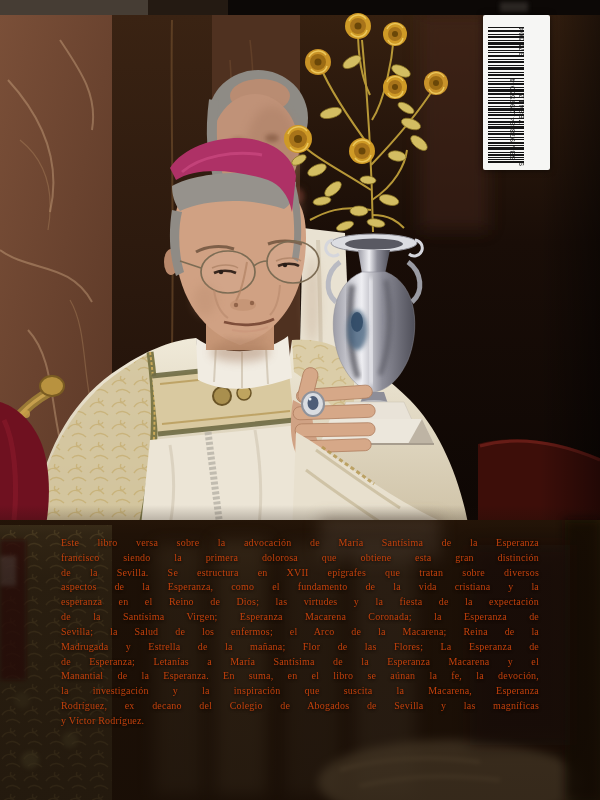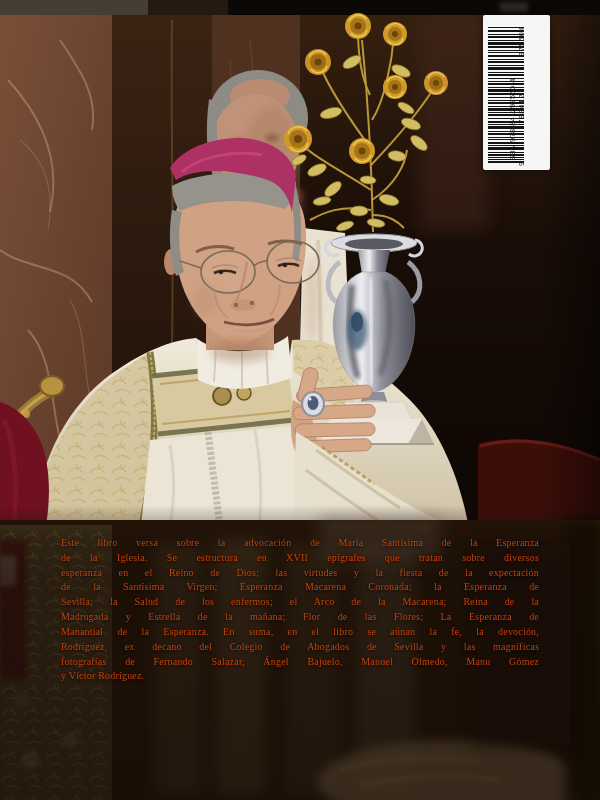--- a/index.html
+++ b/index.html
@@ -396,24 +396,27 @@
         <span>9</span>
         <span>788412</span>
         <span>975604</span>
       </div>
     </div>
   </div>
 
   <div class="synopsis">
 
   <div class="synopsis-line">Este libro versa sobre la advocación de María Santísima de la Esperanza</div>
-      <div class="synopsis-line">de la Iglesia. Se estructura en XVII epígrafes que tratan sobre diversos</div>
+      <div class="synopsis-line">francisco siendo la primera dolorosa que obtiene esta gran distinción</div>
+      <div class="synopsis-line">de la Sevilla. Se estructura en XVII epígrafes que tratan sobre diversos</div>
+      <div class="synopsis-line">aspectos de la Esperanza, como el fundamento de la vida cristiana y la</div>
       <div class="synopsis-line">esperanza en el Reino de Dios; las virtudes y la fiesta de la expectación</div>
       <div class="synopsis-line">de la Santísima Virgen; Esperanza Macarena Coronada; la Esperanza de</div>
       <div class="synopsis-line">Sevilla; la Salud de los enfermos; el Arco de la Macarena; Reina de la</div>
       <div class="synopsis-line">Madrugada y Estrella de la mañana; Flor de las Flores; La Esperanza de</div>
+      <div class="synopsis-line">de Esperanza; Letanías a María Santísima de la Esperanza Macarena y el</div>
       <div class="synopsis-line">Manantial de la Esperanza. En suma, en el libro se aúnan la fe, la devoción,</div>
+      <div class="synopsis-line">la investigación y la inspiración que suscita la Macarena, Esperanza</div>
       <div class="synopsis-line">Rodríguez, ex decano del Colegio de Abogados de Sevilla y las magníficas</div>
-      <div class="synopsis-line">fotografías de Fernando Salazar, Ángel Bajuelo, Manuel Olmedo, Manu Gómez</div>
       <div class="synopsis-line">y Víctor Rodríguez.</div>
     </div>
 
 </div>
 
 </body></html>

